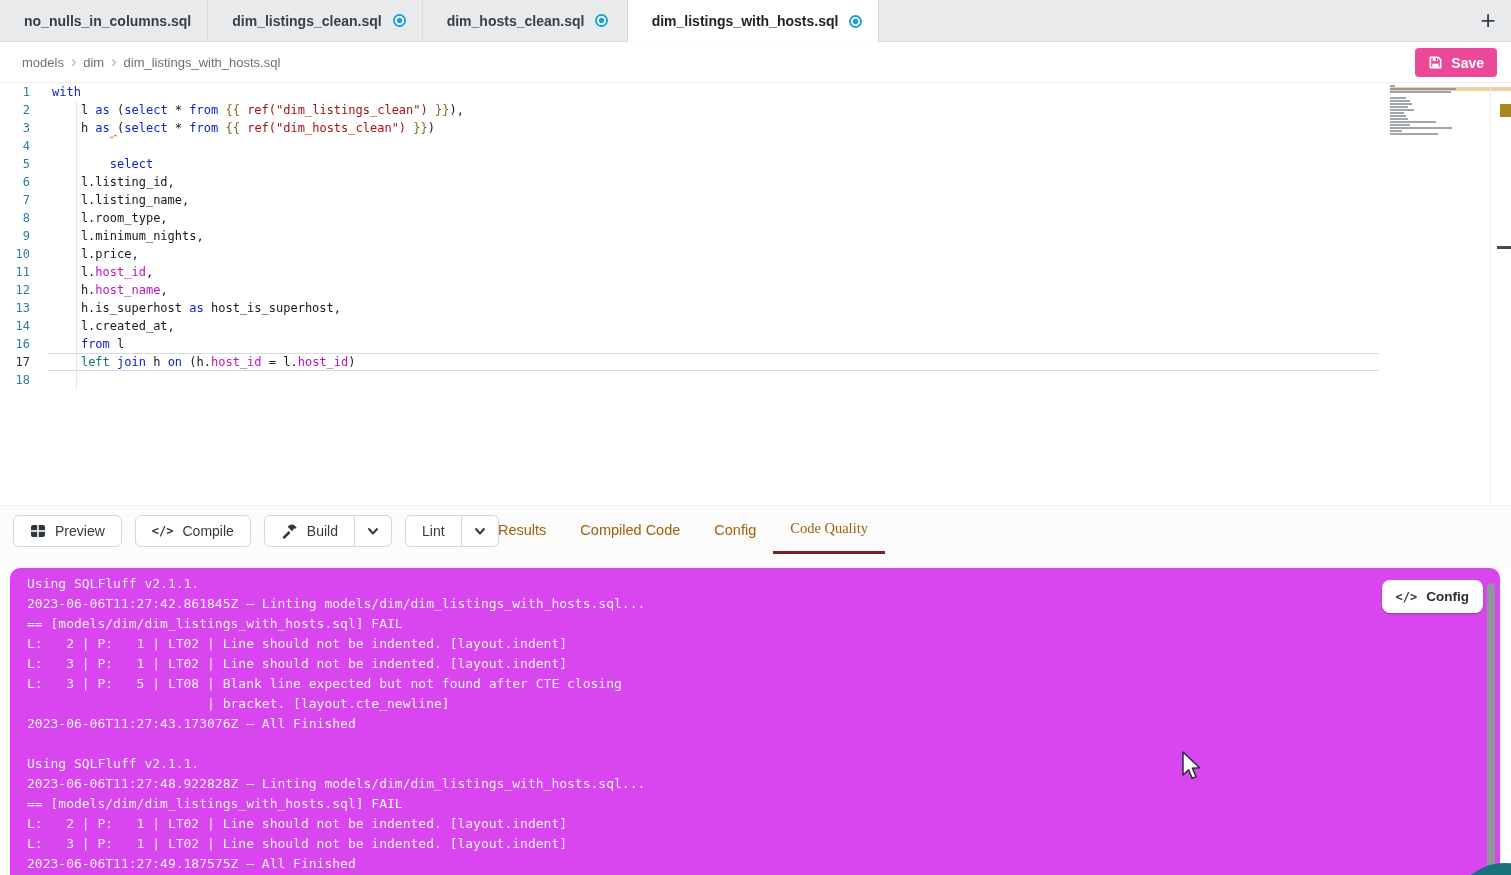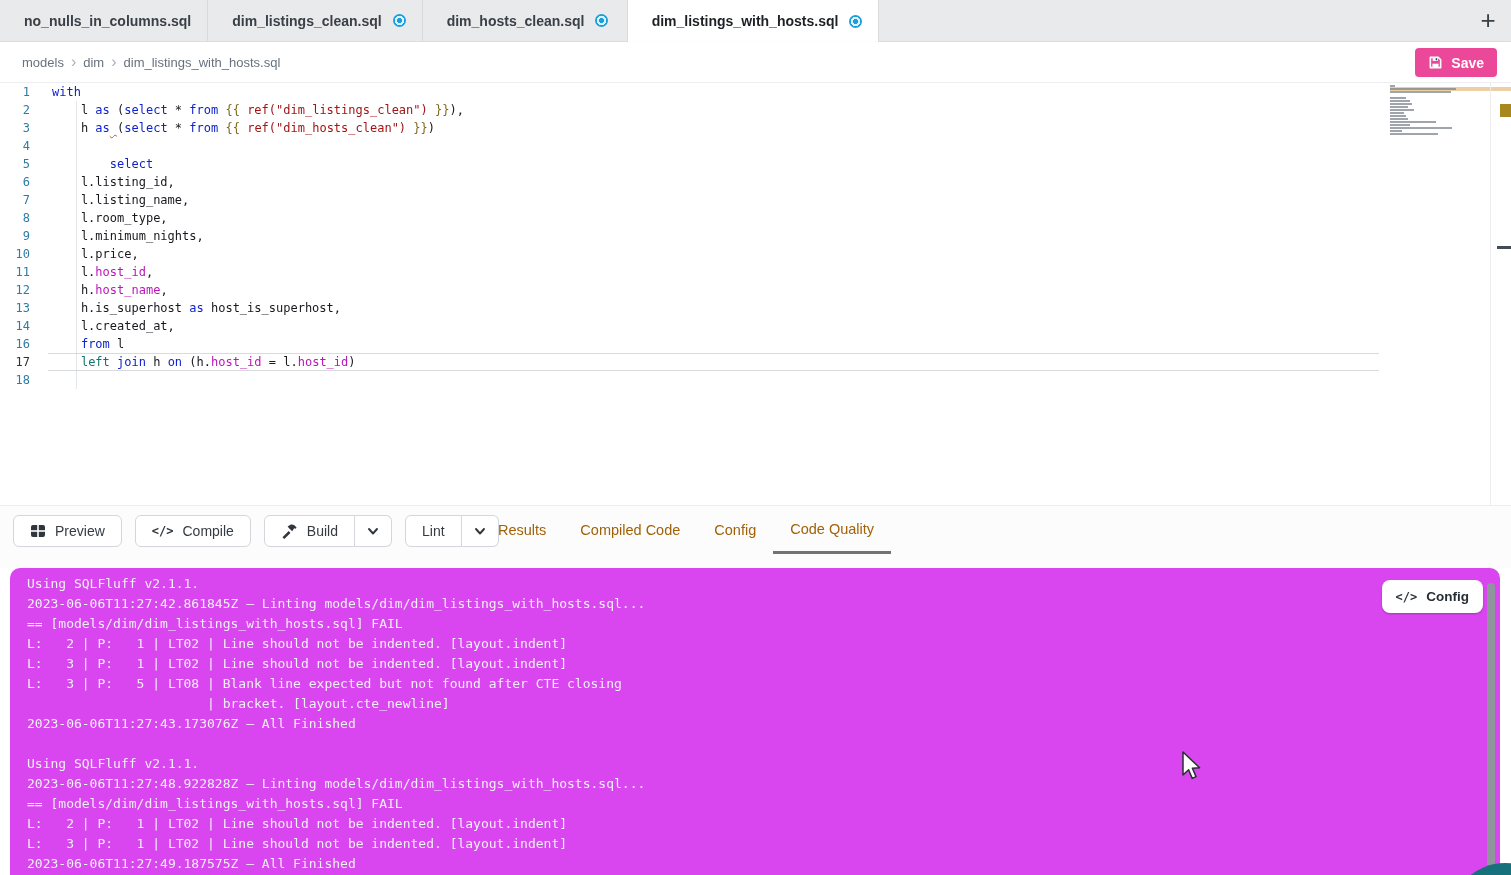--- a/index.html
+++ b/index.html
@@ -62,21 +62,21 @@
   .abtn{display:flex;align-items:center;gap:9px;height:32px;padding:0 16px;background:#fff;
         border:1px solid #d3d7db;border-radius:6px;font-family:"Liberation Sans",sans-serif;
         font-size:14px;color:#343b43;cursor:pointer;box-sizing:border-box;}
   .abtn.split-left{border-radius:6px 0 0 6px;align-items:center;}
   .abtn.dd{border-radius:0 6px 6px 0;border-left:none;padding:0 11px;}
   .btn-icon{display:flex;align-items:center;}
   .glyph{font-family:"DejaVu Sans Mono",monospace;font-size:12px;font-weight:bold;color:#30363d;}
   .result-tabs{position:absolute;left:481px;top:0;height:48px;display:flex;}
   .rtab{display:flex;align-items:center;padding:0 17px;font-size:14.5px;color:#a16207;cursor:pointer;
         box-sizing:border-box;height:48px;}
-  .rtab.active{border-bottom:3px solid #737373;}
+  .rtab.active{border-bottom:3px solid #7f1d1d;font-family:Liberation Serif, serif;}
 
   
   .terminal{position:absolute;left:10px;top:568px;width:1490px;height:307px;background:#d946ef;
             border-radius:10px 10px 0 0;color:#eef1f3;}
   .term-lines{position:absolute;left:17px;top:6px;font-family:"DejaVu Sans Mono",monospace;
               font-size:13px;line-height:20px;}
   .tline{white-space:pre;height:20px;}
   .config-btn{position:absolute;top:12px;right:17px;height:33px;padding:0 14px;background:#fff;border:none;
               border-radius:8px;display:flex;align-items:center;gap:9px;cursor:pointer;
               font-family:"Liberation Sans",sans-serif;font-size:13.5px;font-weight:bold;color:#272d34;

